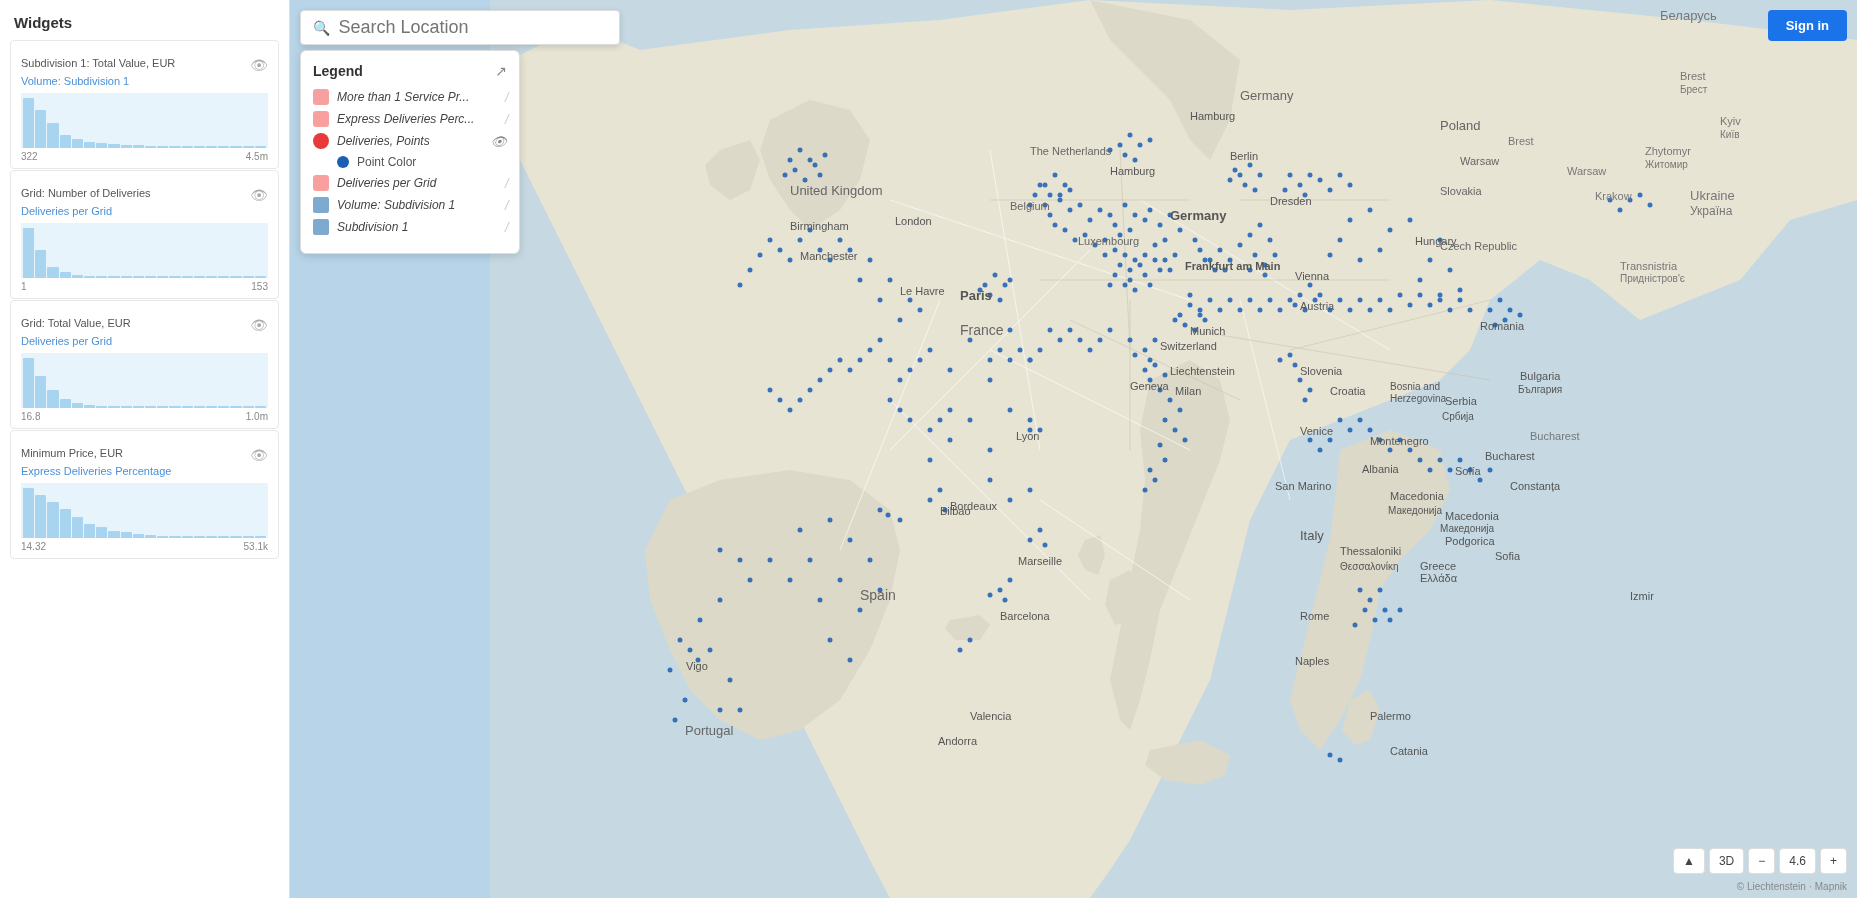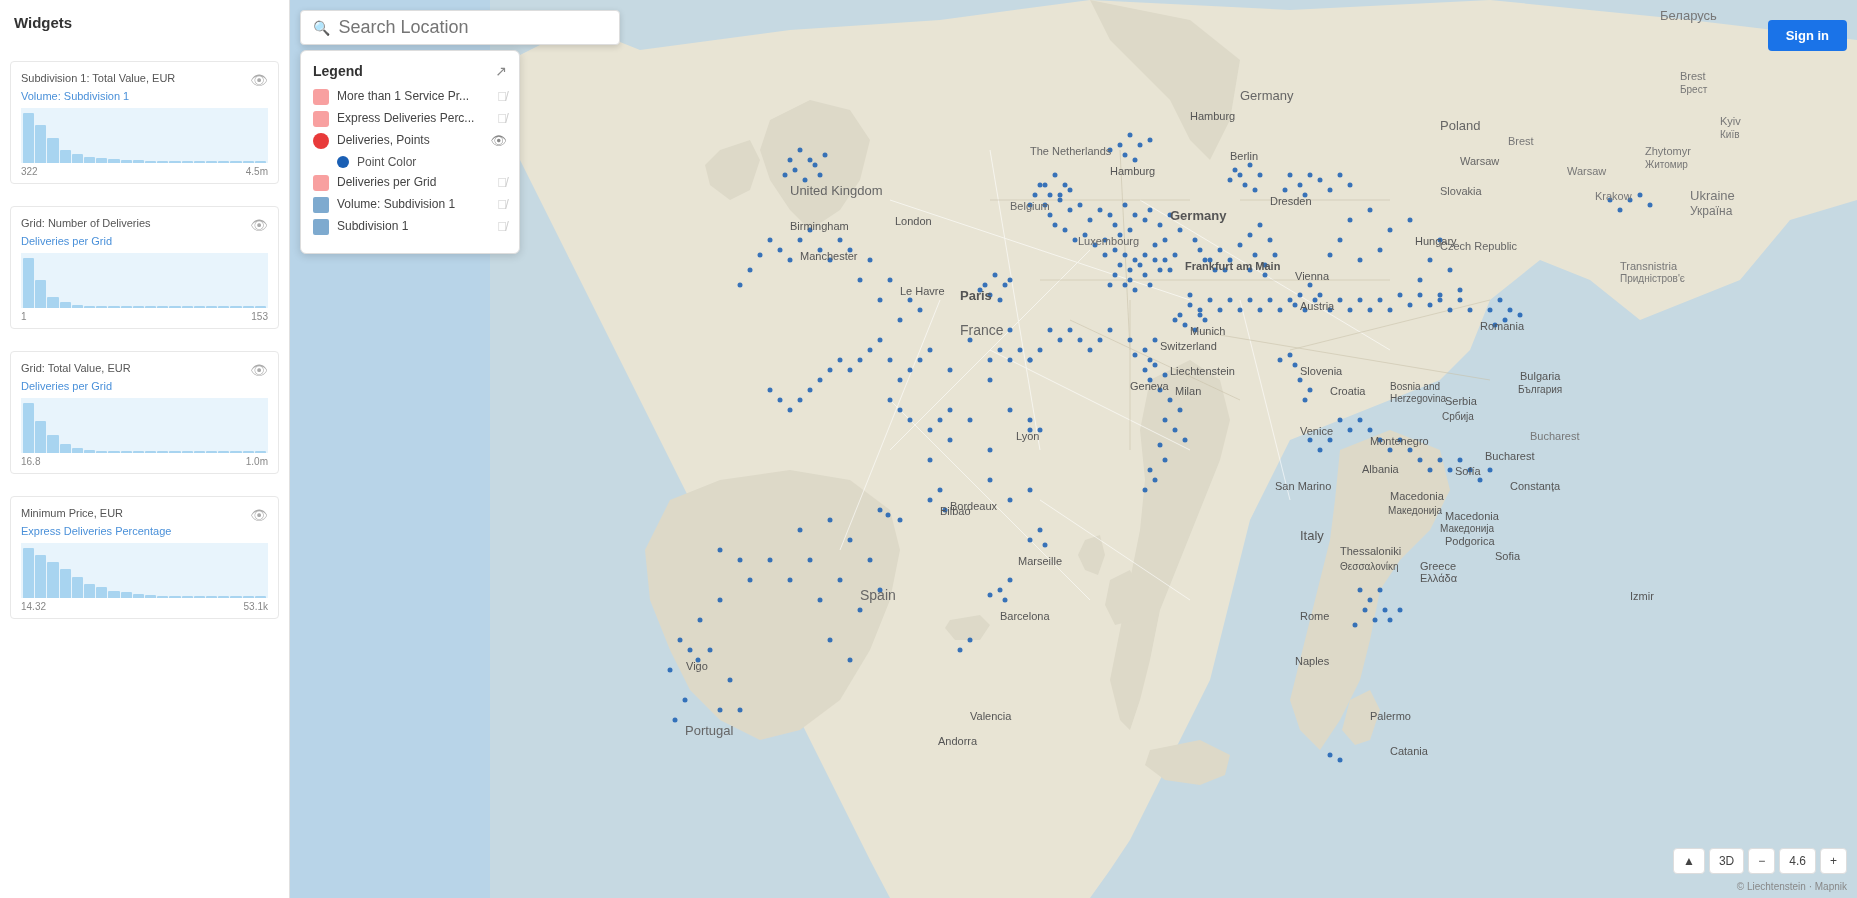--- a/index.html
+++ b/index.html
@@ -24,22 +24,22 @@
       border-bottom: 1px solid #eee;
       background: #fff;
     }
     #widgets-title {
       padding: 14px 14px 8px 14px;
       font-size: 15px;
       font-weight: 600;
       color: #333;
     }
     .widget-card {
-      margin: 22px 10px;
-      padding: 10px 10px 6px 10px;
+      margin: 1px 10px;
+      padding: 16px 10px 6px 10px;
       background: #fff;
       border: 1px solid #e8e8e8;
       border-radius: 4px;
     }
     .widget-card-header {
       display: flex;
       justify-content: space-between;
       align-items: flex-start;
       margin-bottom: 2px;
     }
@@ -119,21 +119,21 @@
       outline: none;
       font-size: 18px;
       color: #aaa;
       width: 100%;
       background: transparent;
     }
 
     
     #signin-btn {
       position: absolute;
-      top: 20px;
+      top: 10px;
       right: 10px;
       z-index: 100;
       background: #1a73e8;
       color: #fff;
       border: none;
       border-radius: 4px;
       padding: 8px 18px;
       font-size: 13px;
       font-weight: 600;
       cursor: pointer;
@@ -163,24 +163,25 @@
       font-weight: 600;
       color: #333;
     }
     #legend-expand-icon {
       font-size: 14px;
       color: #888;
       cursor: pointer;
     }
     .legend-item {
       display: flex;
-      align-items: flex-start;
+      align-items: center;
       margin-bottom: 6px;
       font-size: 12px;
       color: #444;
+      font-style: italic;
     }
     .legend-item-icon {
       width: 16px;
       height: 16px;
       border-radius: 3px;
       margin-right: 8px;
       flex-shrink: 0;
     }
     .legend-sub-item {
       display: flex;

